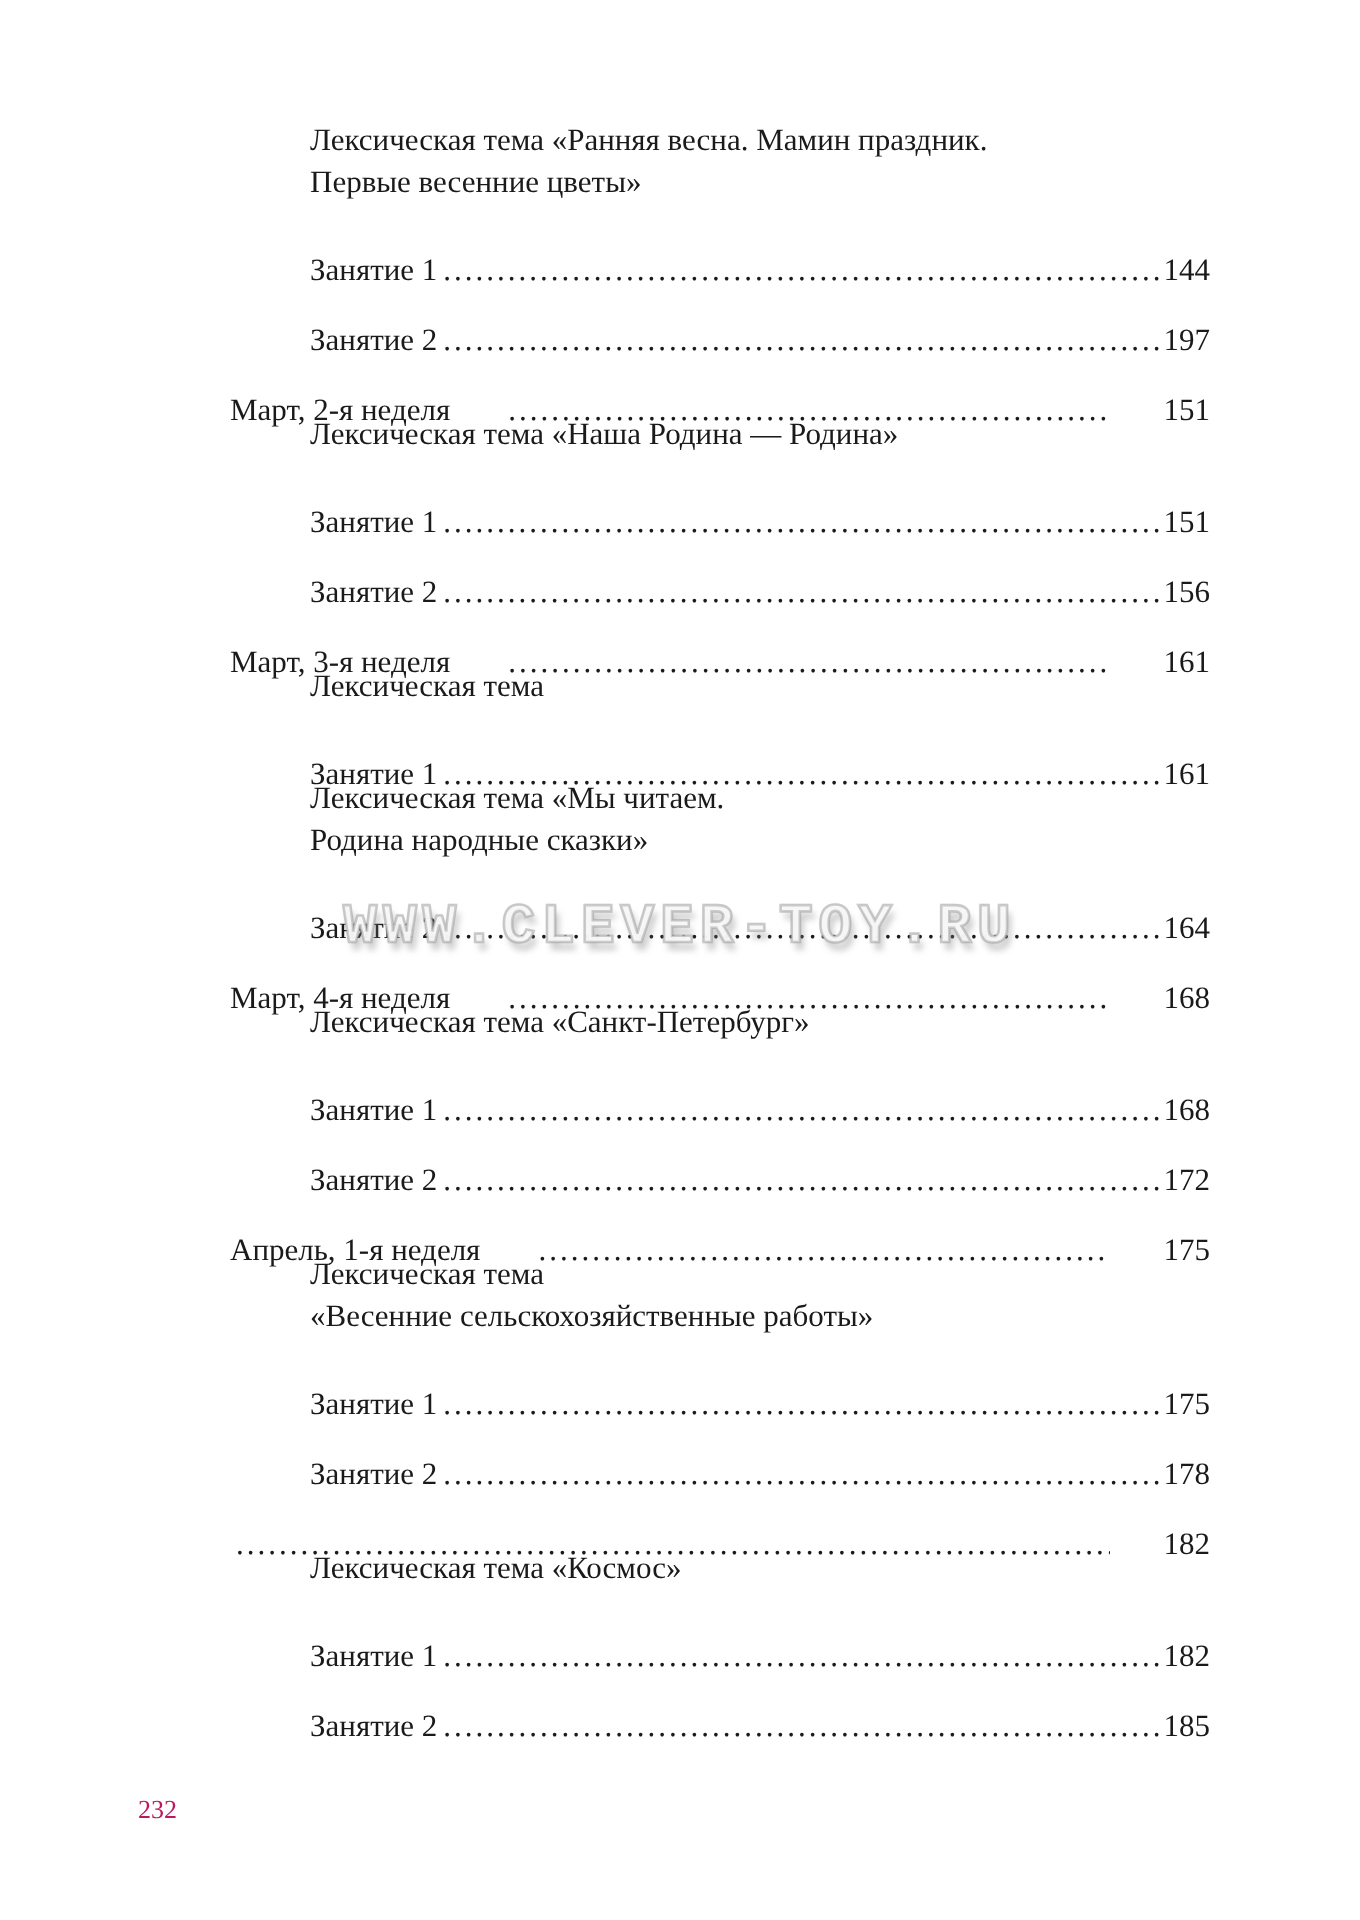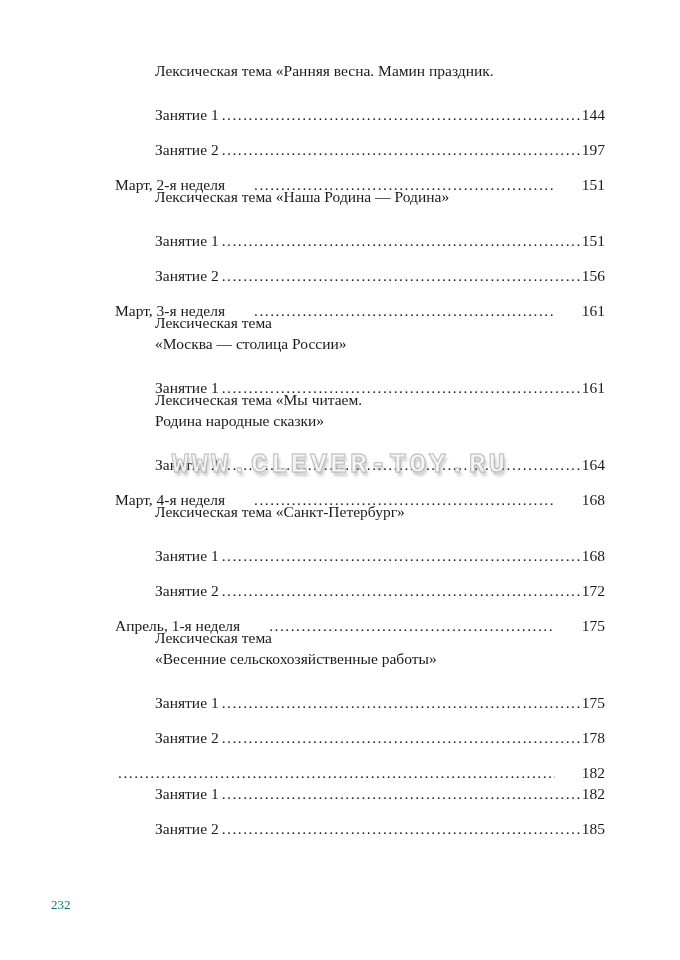--- a/index.html
+++ b/index.html
@@ -55,40 +55,43 @@
     letter-spacing: 3px;
     color: rgba(255,255,255,0.88);
     -webkit-text-stroke: 1.3px rgba(165,165,165,0.55);
     text-shadow: 2px 4px 3px rgba(130,130,130,0.40), 0 0 1px rgba(170,170,170,0.75);
     white-space: nowrap;
     pointer-events: none;
     z-index: 5;
   }
   .page-number {
     position: absolute;
-    left: 51px;
+    left: 69px;
     top: 896px;
     font-size: 13px;
     line-height: 17px;
-    color: #0f766e;
+    color: #be185d;
   }
 </style>
 </head>
 <body>
 
 <div class="sheet">
 
   <div class="watermark">WWW.CLEVER-TOY.RU</div>
 
   <div class="toc">
 
     <div class="row lvl2">
       <span class="lbl">Лексическая тема «Ранняя весна. Мамин праздник.</span>
     </div>
     <div class="row lvl2">
+      <span class="lbl">Первые весенние цветы»</span>
+    </div>
+    <div class="row lvl2">
       <span class="lbl">Занятие 1</span>
       <span class="dots"></span>
       <span class="pg">144</span>
     </div>
     <div class="row lvl2 gap">
       <span class="lbl">Занятие 2</span>
       <span class="dots"></span>
       <span class="pg">197</span>
     </div>
 
@@ -115,23 +118,20 @@
     <div class="row lvl1 gap">
       <span class="lbl">Март, 3-я неделя</span>
       <span class="dots"></span>
       <span class="pg">161</span>
     </div>
 
     <div class="row lvl2 gap">
       <span class="lbl">Лексическая тема</span>
     </div>
     <div class="row lvl2">
-      <span class="lbl">«Москва — столица России»</span>
-    </div>
-    <div class="row lvl2">
       <span class="lbl">Занятие 1</span>
       <span class="dots"></span>
       <span class="pg">161</span>
     </div>
 
     <div class="row lvl2 gap">
       <span class="lbl">Лексическая тема «Мы читаем.</span>
     </div>
     <div class="row lvl2">
       <span class="lbl">Родина народные сказки»</span>
@@ -183,20 +183,23 @@
       <span class="lbl">Занятие 2</span>
       <span class="dots"></span>
       <span class="pg">178</span>
     </div>
 
     <div class="row lvl1 gap">
       <span class="dots"></span>
       <span class="pg">182</span>
     </div>
 
+    <div class="row lvl2 gap">
+      <span class="lbl">Лексическая тема «Космос»</span>
+    </div>
     <div class="row lvl2">
       <span class="lbl">Занятие 1</span>
       <span class="dots"></span>
       <span class="pg">182</span>
     </div>
     <div class="row lvl2 gap">
       <span class="lbl">Занятие 2</span>
       <span class="dots"></span>
       <span class="pg">185</span>
     </div>

